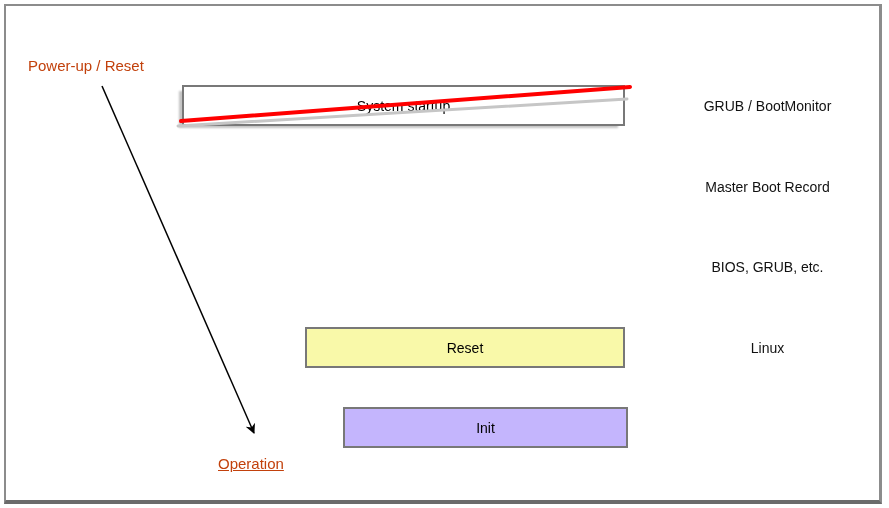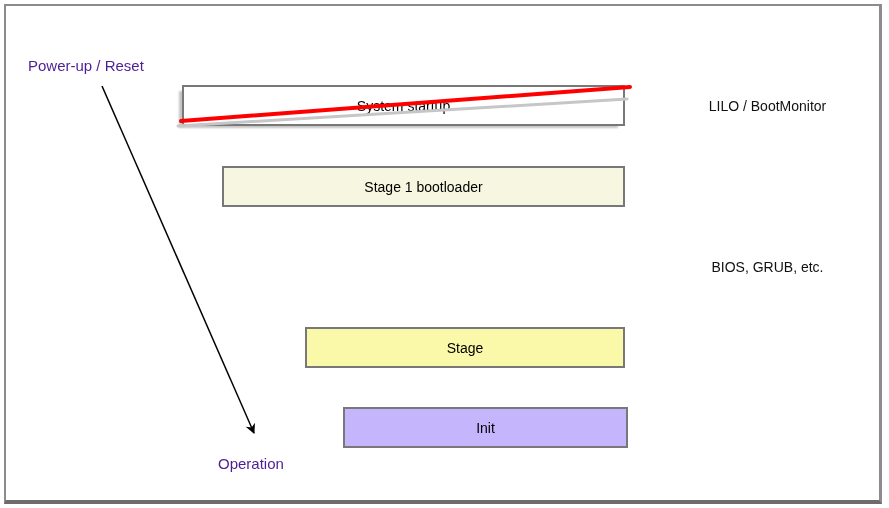--- a/index.html
+++ b/index.html
@@ -57,50 +57,51 @@
     display: flex;
     align-items: center;
     justify-content: center;
     font-size: 14px;
     color: #111111;
     white-space: nowrap;
   }
   .float-label {
     position: absolute;
     font-size: 15px;
-    color: #4c1d95;
+    color: #c2410c;
     white-space: nowrap;
   }
 </style>
 </head>
 <body>
 
 <div class="canvas">
 
   <div class="frame"></div>
 
   <div class="stage-box shadowed" style="left: 182px; top: 85px; width: 439px; background-color: rgb(255, 255, 255);">System startup</div>
 
-  <div class="stage-box" style="left: 222px; top: 166px; width: 399px; background-color: rgb(247, 247, 225);">Stage 1 bootloader</div>
 
 
-  <div class="stage-box" style="left: 305px; top: 327px; width: 316px; background-color: rgb(249, 249, 169);">Stage</div>
+  <div class="stage-box" style="left: 305px; top: 327px; width: 316px; background-color: rgb(249, 249, 169);">Reset</div>
 
   <div class="stage-box" style="left: 343px; top: 407px; width: 281px; background-color: #c4b5fd;">Init</div>
 
-  <div class="side-label" style="top:85px;">LILO / BootMonitor</div>
+  <div class="side-label" style="top:85px;">GRUB / BootMonitor</div>
 
+  <div class="side-label" style="top:166px;">Master Boot Record</div>
 
   <div class="side-label" style="top:246px;">BIOS, GRUB, etc.</div>
 
+  <div class="side-label" style="top:327px;">Linux</div>
 
 
   <div class="float-label" style="left:28px; top:57px;">Power-up / Reset</div>
 
-  <div class="float-label" style="left:218px; top:455px;">Operation</div>
+  <div class="float-label" style="left:218px; top:455px;text-decoration:underline;">Operation</div>
 
   <svg class="overlay" viewBox="0 0 889 508" xmlns="http://www.w3.org/2000/svg">
     <defs>
       <marker id="arrowhead" markerWidth="11" markerHeight="10" refX="9" refY="5" orient="auto" markerUnits="userSpaceOnUse">
         <path d="M0,0 L10,5 L0,10 L3,5 z" fill="#000000"></path>
       </marker>
     </defs>
 
     <line x1="178" y1="126" x2="627" y2="99" stroke-width="3" stroke-linecap="round" stroke="#c6c6c6"></line>
 

